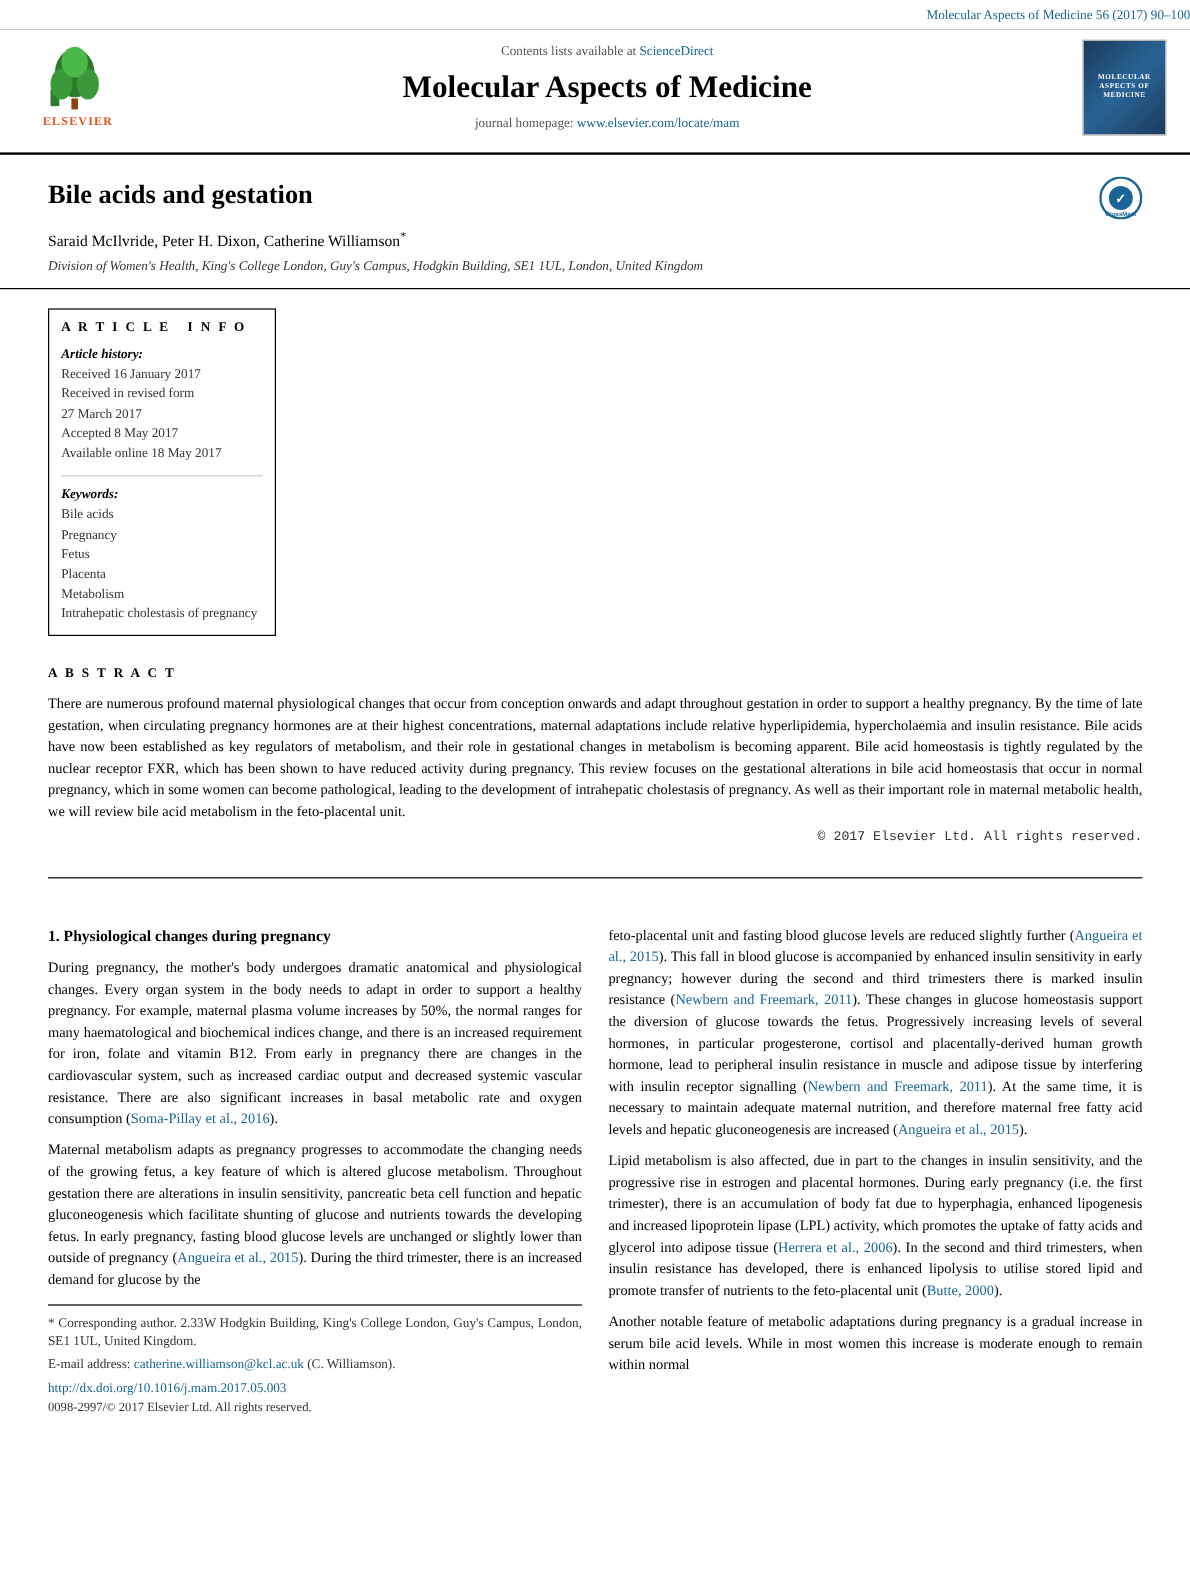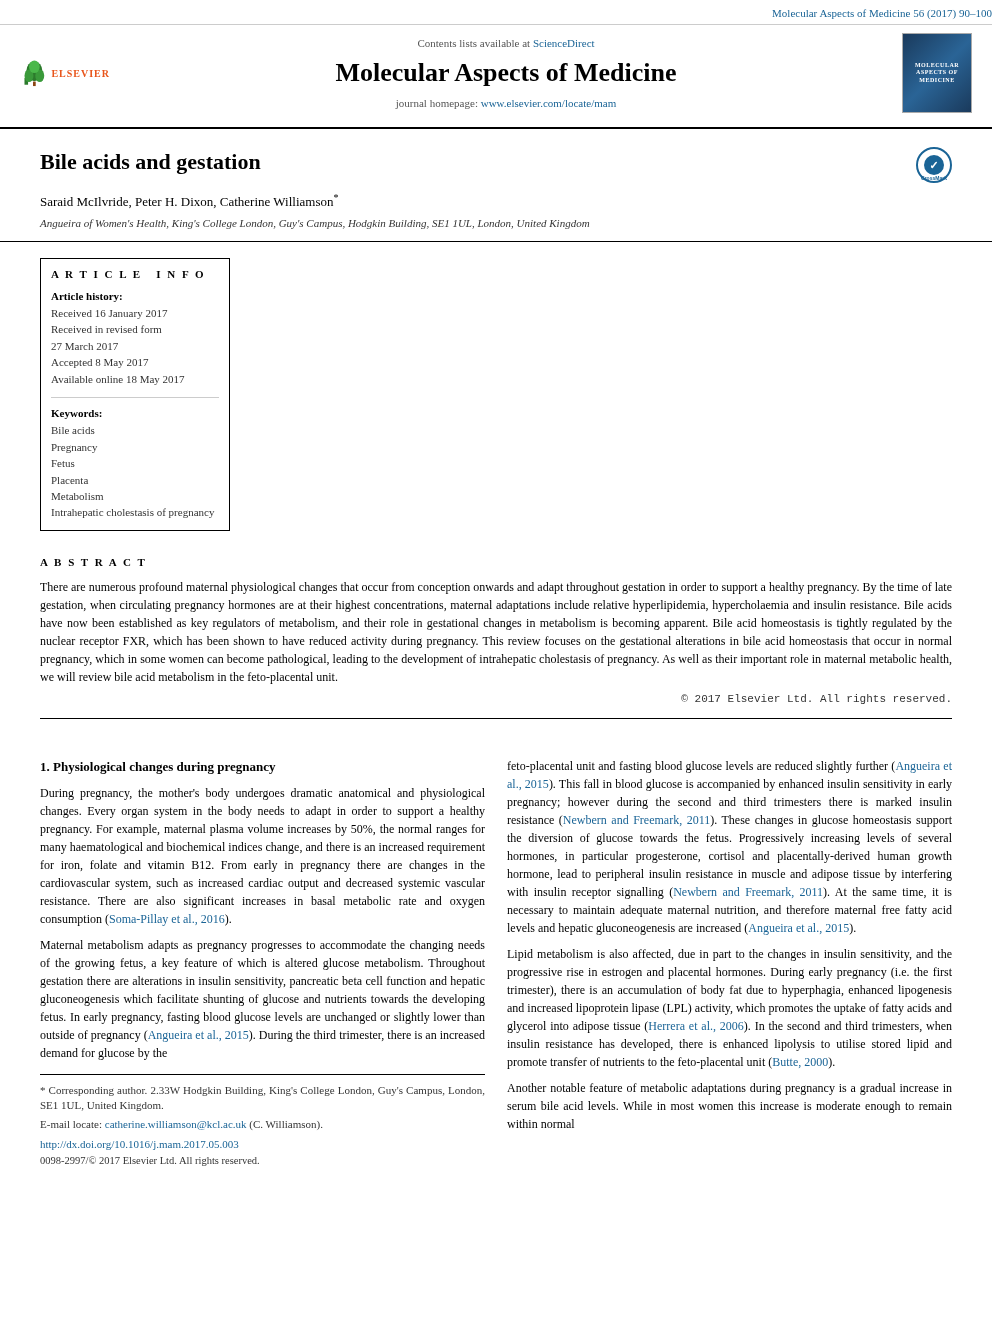--- a/index.html
+++ b/index.html
@@ -33,21 +33,21 @@
     }
     .journal-banner {
       display: flex;
       align-items: center;
       padding: 8px 20px;
       justify-content: space-between;
     }
     .elsevier-logo {
       width: 90px;
       display: flex;
-      flex-direction: row;
+      flex-direction: column;
       align-items: center;
     }
     .elsevier-tree {
       width: 70px;
       height: 55px;
     }
     .elsevier-label {
       font-size: 10px;
       font-weight: bold;
       color: #e8541a;
@@ -151,20 +151,21 @@
       font-weight: bold;
       letter-spacing: 2px;
       margin-bottom: 6px;
       display: block;
     }
     .info-group {
       margin-bottom: 10px;
     }
     .info-label {
       font-size: 11px;
+      font-style: italic;
       font-weight: bold;
       display: block;
       margin-bottom: 2px;
     }
     .info-value {
       font-size: 11px;
       color: #333;
       display: block;
       margin-bottom: 1px;
     }
@@ -176,20 +177,21 @@
     .keyword-item {
       font-size: 11px;
       color: #333;
       display: block;
       margin-bottom: 1px;
     }
     .right-col {
       flex: 1;
     }
     .abstract-section {
+      margin-bottom: 14px;
     }
     .abstract-heading {
       font-variant: small-caps;
       font-size: 11px;
       font-weight: bold;
       letter-spacing: 2px;
       margin-bottom: 8px;
       display: block;
     }
     .abstract-text {
@@ -313,21 +315,21 @@
       <svg class="crossmark" viewBox="0 0 36 36">
         <circle cx="18" cy="18" r="17" fill="none" stroke="#1a6496" stroke-width="2"></circle>
         <circle cx="18" cy="18" r="10" fill="#1a6496"></circle>
         <text x="18" y="22" text-anchor="middle" fill="white" font-size="11" font-weight="bold" font-family="Arial">✓</text>
         <text x="18" y="33" text-anchor="middle" fill="#1a6496" font-size="5" font-family="Arial">CrossMark</text>
       </svg>
     </div>
     <div class="authors">
       <span>Saraid McIlvride, Peter H. Dixon, Catherine Williamson</span><sup>*</sup>
     </div>
-    <div class="affiliation">Angueira of Women's Health, King's College London, Guy's Campus, Hodgkin Building, SE1 1UL, London, United Kingdom</div>
+    <div class="affiliation">Division of Women's Health, King's College London, Guy's Campus, Hodgkin Building, SE1 1UL, London, United Kingdom</div>
   </div>
 
   <div class="main-content">
 
     <div class="left-col">
       <div class="article-info-box">
         <span class="section-heading" style="font-variant:small-caps;letter-spacing:2px;font-weight:bold;font-size:11px;">A R T I C L E &nbsp; I N F O</span>
         <div class="info-group">
           <span class="info-label">Article history:</span>
           <span class="info-value">Received 16 January 2017</span>
@@ -369,21 +371,21 @@
         <p class="body-para">
           During pregnancy, the mother's body undergoes dramatic anatomical and physiological changes. Every organ system in the body needs to adapt in order to support a healthy pregnancy. For example, maternal plasma volume increases by 50%, the normal ranges for many haematological and biochemical indices change, and there is an increased requirement for iron, folate and vitamin B12. From early in pregnancy there are changes in the cardiovascular system, such as increased cardiac output and decreased systemic vascular resistance. There are also significant increases in basal metabolic rate and oxygen consumption (<a class="ref-link">Soma-Pillay et al., 2016</a>).
         </p>
         <p class="body-para">
           Maternal metabolism adapts as pregnancy progresses to accommodate the changing needs of the growing fetus, a key feature of which is altered glucose metabolism. Throughout gestation there are alterations in insulin sensitivity, pancreatic beta cell function and hepatic gluconeogenesis which facilitate shunting of glucose and nutrients towards the developing fetus. In early pregnancy, fasting blood glucose levels are unchanged or slightly lower than outside of pregnancy (<a class="ref-link">Angueira et al., 2015</a>). During the third trimester, there is an increased demand for glucose by the
         </p>
 
         <div class="footnote-area">
           <p class="footnote-text">* Corresponding author. 2.33W Hodgkin Building, King's College London, Guy's Campus, London, SE1 1UL, United Kingdom.</p>
           <p class="footnote-text">
-            <span>E-mail locate:</span>
+            <span>E-mail address:</span>
             <a class="ref-link">catherine.williamson@kcl.ac.uk</a>
             <span>(C. Williamson).</span>
           </p>
           <p class="doi-line">http://dx.doi.org/10.1016/j.mam.2017.05.003</p>
           <p class="issn-line">0098-2997/© 2017 Elsevier Ltd. All rights reserved.</p>
         </div>
       </div>
 
       <div class="body-col">
         <p class="body-para">

